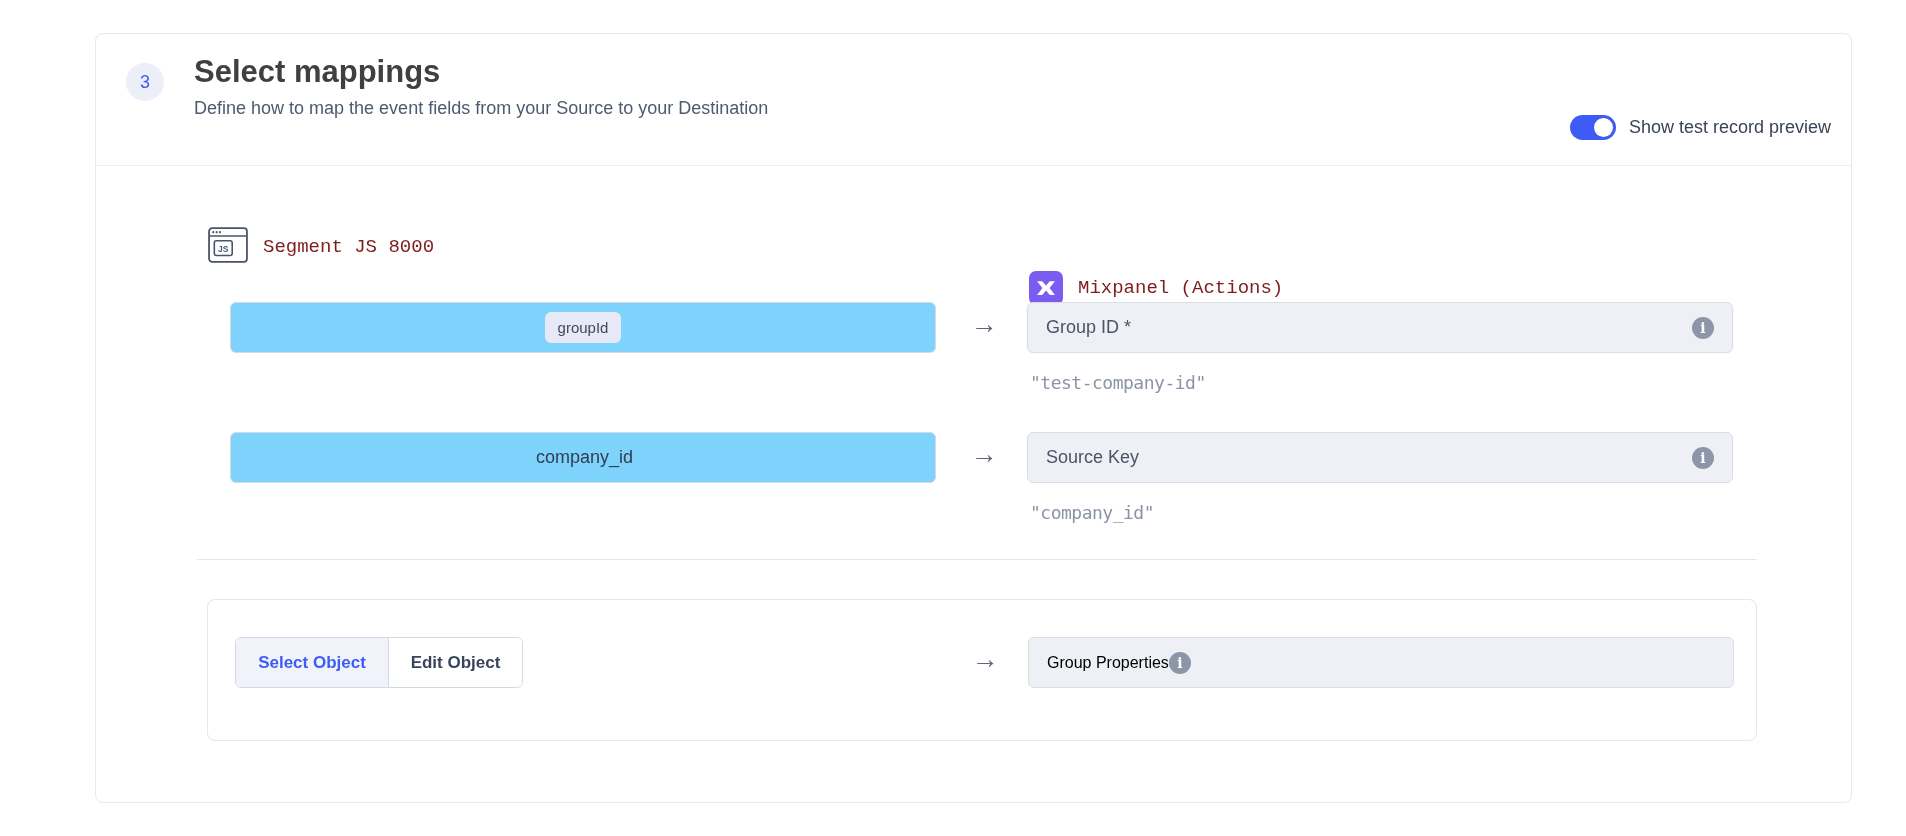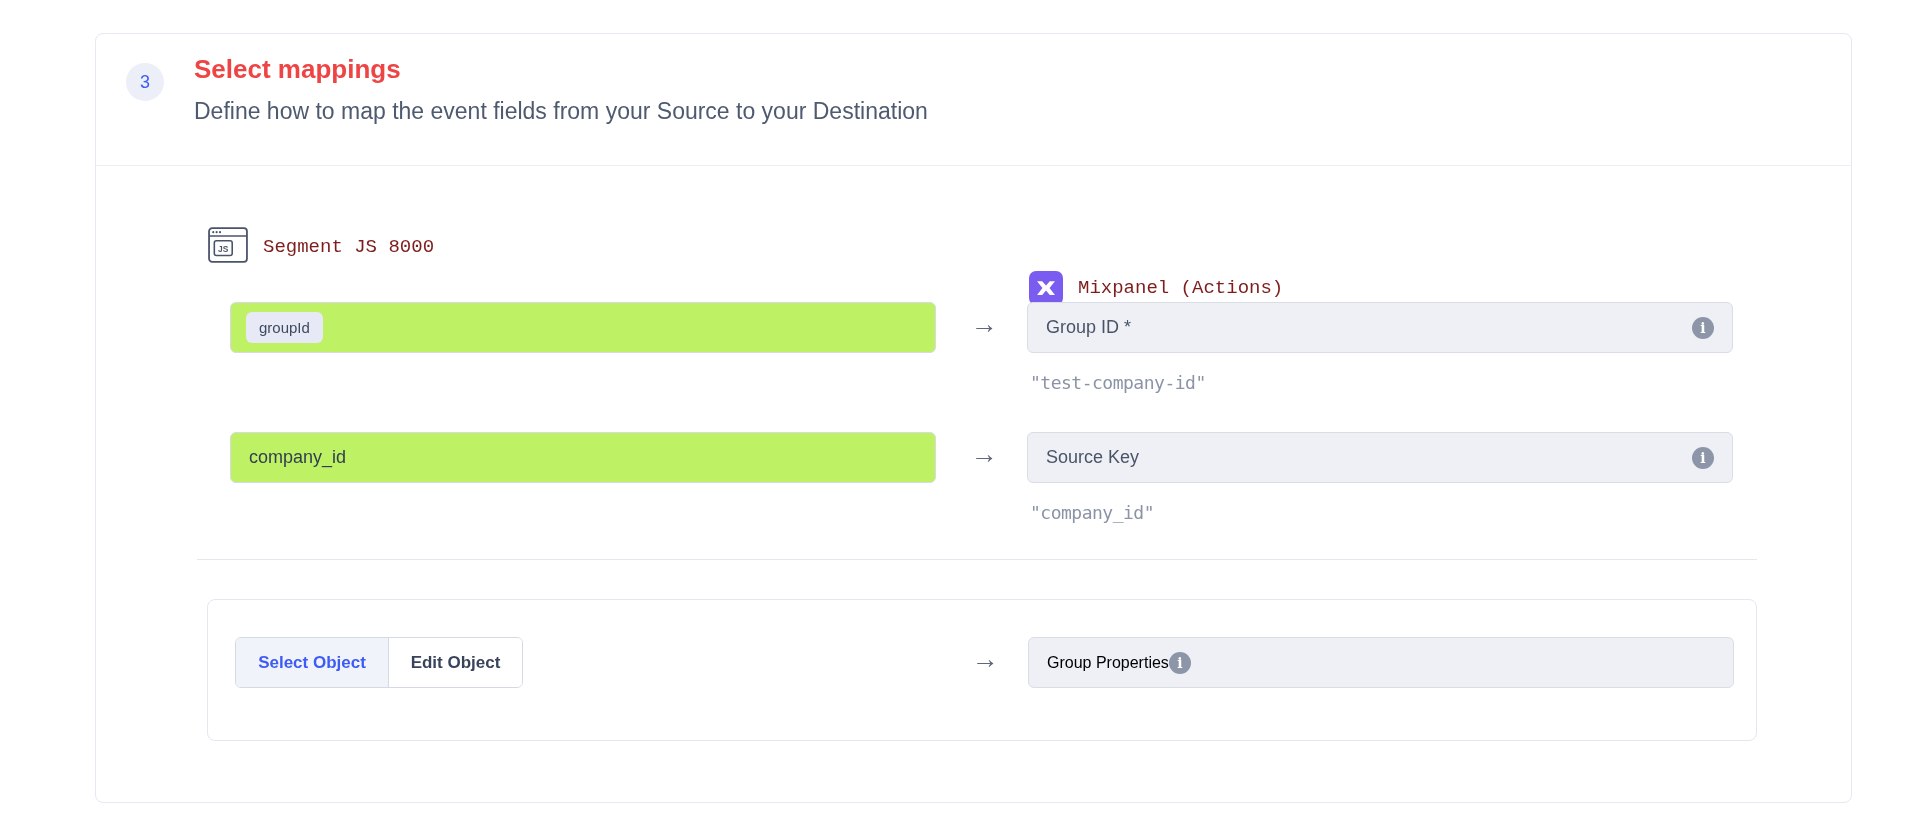--- a/index.html
+++ b/index.html
@@ -8,40 +8,40 @@
 
   .card { position:absolute; left:95px; top:33px; width:1757px; height:770px;
           background:#fff; border:1px solid #e7e8f1; border-radius:8px; }
 
   
   .header { position:absolute; left:0; top:0; width:100%; height:132px;
             border-bottom:1px solid #edeff4; }
   .step-badge { position:absolute; left:30px; top:29px; width:38px; height:38px;
                 border-radius:50%; background:#eceef8; color:#3e5bf5;
                 font-size:18px; display:flex; align-items:center; justify-content:center; }
-  .title { position:absolute; left:98px; top:20px; font-size:26px; font-weight:700; color:#ef4444; }
-  .subtitle { position:absolute; left:98px; top:64px; font-size:23px; color:#4e5a70; }
+  .title { position:absolute; left:98px; top:20px; font-size:31px; font-weight:700; color:#404040; }
+  .subtitle { position:absolute; left:98px; top:64px; font-size:18px; color:#4e5a70; }
   .toggle-wrap { position:absolute; right:20px; top:81px; display:flex; align-items:center; gap:13px; }
   .toggle { position:relative; width:46px; height:25px; border-radius:13px; background:#3e5bf5; cursor:pointer; }
   .toggle .knob { position:absolute; right:3px; top:3px; width:19px; height:19px;
                   border-radius:50%; background:#fff; }
   .toggle-label { font-size:18px; color:#3a4459; }
 
   
   .endpoint { position:absolute; top:193px; display:flex; align-items:center; gap:15px;text-align:right; }
   .endpoint .name { font-size:19px; color:#7f1d1d;font-family:Liberation Mono, monospace; }
   .src-endpoint { left:112px; }
   .dst-endpoint { left:933px;margin-top:44px; }
   .mp-icon { width:34px; height:34px; border-radius:7px; background:#7a5cf0;
              display:flex; align-items:center; justify-content:center; }
 
   
   .field { position:absolute; height:51px; width:706px; border-radius:6px; }
-  .src-field { left:134px; background:#bef264; border:1px solid #d6dae4;
-               display:flex; align-items:center; padding:0 15px; }
+  .src-field { left:134px; background:#7dd3fc; border:1px solid #d6dae4;
+               display:flex; align-items:center; padding:0 15px;justify-content:center; }
   .dst-field { left:931px; background:#eef0f5; border:1px solid #dadde6;
                display:flex; align-items:center; padding:16px 18px; }
   .dst-field .lbl { font-size:18px; color:#4a5468; flex:1; }
   .info { width:22px; height:22px; border-radius:50%; background:#8d95a9; color:#fff;
           display:flex; align-items:center; justify-content:center;
           font-family:"DejaVu Serif", serif; font-weight:700; font-size:14px; cursor:pointer; }
   .token { background:#e7e9f6; border-radius:6px; padding:7px 13px; font-size:15px;
            color:#3f4a5f; cursor:pointer; }
   .plain-value { font-size:18px; color:#333d52; padding-left:3px; }
   .arrow { position:absolute; left:858px; width:60px; text-align:center;
@@ -76,20 +76,26 @@
 </style>
 </head>
 <body>
 
 <div class="card">
 
   <div class="header">
     <div class="step-badge">3</div>
     <div class="title">Select mappings</div>
     <div class="subtitle">Define how to map the event fields from your Source to your Destination</div>
+    <div class="toggle-wrap">
+      <div class="toggle">
+        <div class="knob"></div>
+      </div>
+      <div class="toggle-label">Show test record preview</div>
+    </div>
   </div>
 
   <div class="endpoint src-endpoint">
     <span>
       <svg width="40" height="36" viewBox="0 0 38 34">
         <rect x="1" y="1" width="36" height="32" rx="3" fill="none" stroke="#49536a" stroke-width="1.7"></rect>
         <line x1="1" y1="8.5" x2="37" y2="8.5" stroke="#49536a" stroke-width="1.4"></line>
         <circle cx="5" cy="4.8" r="1" fill="#49536a"></circle>
         <circle cx="8.2" cy="4.8" r="1" fill="#49536a"></circle>
         <circle cx="11.4" cy="4.8" r="1" fill="#49536a"></circle>

